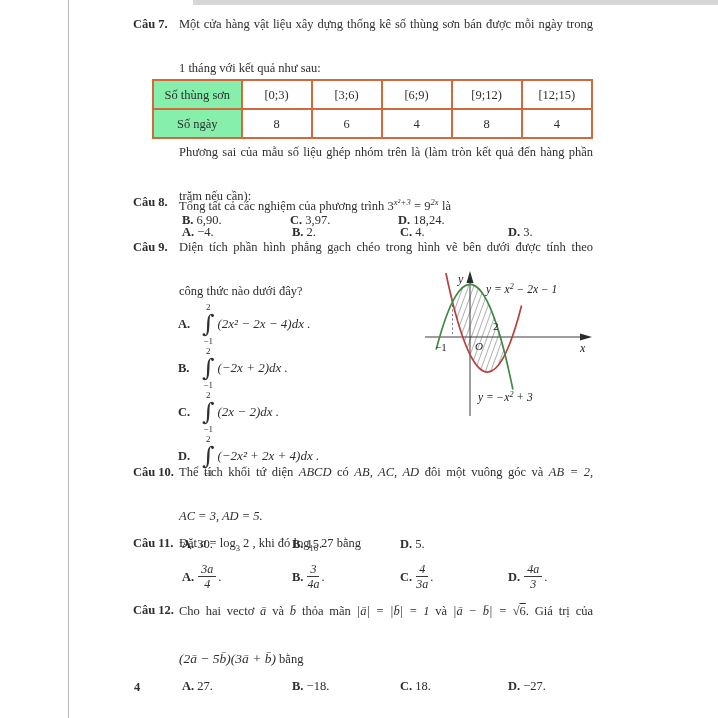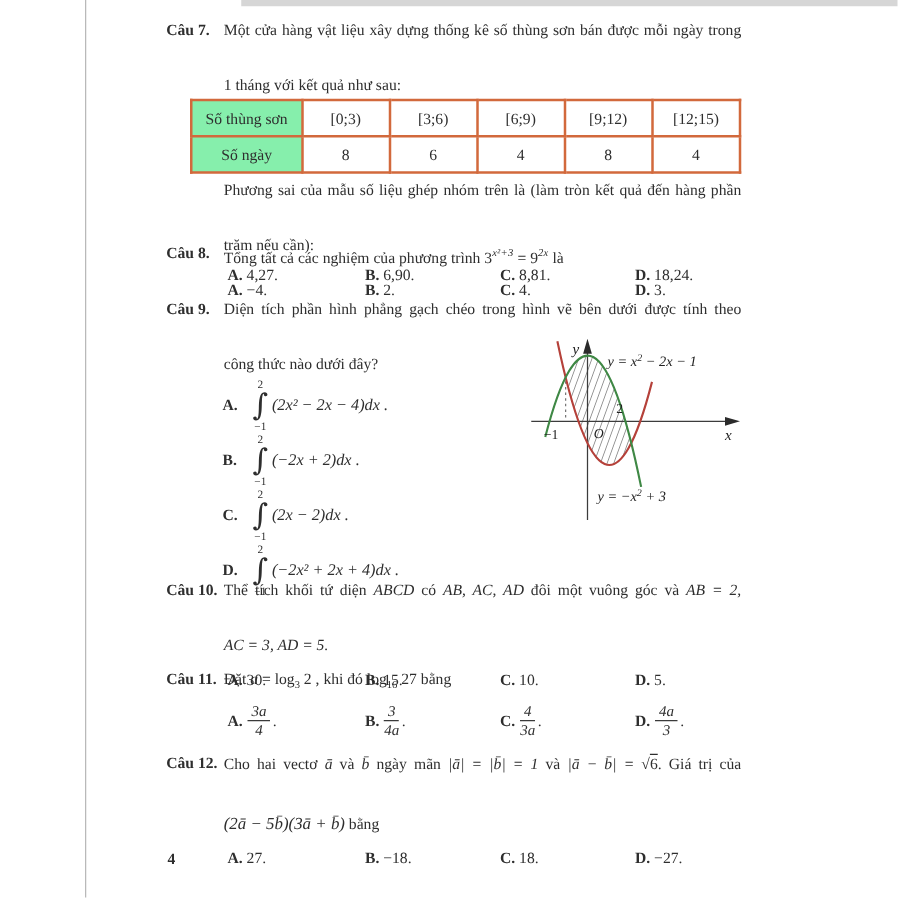--- a/index.html
+++ b/index.html
@@ -79,23 +79,22 @@
         <td class="dc">8</td>
         <td class="dc">4</td>
       </tr>
     </tbody>
       </table>
     <div class="qcflex" style="margin-top:2px;">
       <span class="qtext jfill">Phương sai của mẫu số liệu ghép nhóm trên là (làm tròn kết quả đến hàng phần</span>
     </div>
     <div class="qcont">trăm nếu cần):</div>
     <div class="answers" style="margin-top:2px;">
-      <span class="ans c1"><span class="akey">A.</span> <span>4,27.</span></span>
       <span class="ans c2"><span class="akey">B.</span> <span>6,90.</span></span>
-      <span class="ans c3"><span class="akey">C.</span> <span>8,81.</span></span>
+      <span class="ans c3"><span class="akey">C.</span> <span>3,97.</span></span>
       <span class="ans"><span class="akey">D.</span> <span>18,24.</span></span>
     </div>
   </div>
 
   <div class="q abs" style="left:133px;top:191px;">
     <div class="qline">
       <span class="qlabel">Câu 8.</span>
       <span class="qtext"><span>Tổng tất cả các nghiệm của phương trình </span><span>3</span><sup class="e">x²+3</sup><span> = </span><span>9</span><sup class="e">2x</sup><span> là</span></span>
     </div>
     <div class="answers" style="margin-top:4px;">
@@ -175,21 +174,20 @@
 
   <div class="q abs" style="left:133px;top:461px;">
     <div class="qline">
       <span class="qlabel">Câu 10.</span>
       <span class="qtext jfill"><span>Thể tích khối tứ diện </span><span class="mi">ABCD</span><span> có </span><span class="mi">AB, AC, AD</span><span> đôi một vuông góc và </span><span class="mi">AB = 2,</span></span>
     </div>
     <div class="qcont mi">AC = 3, AD = 5.</div>
     <div class="answers" style="margin-top:6px;">
       <span class="ans c1"><span class="akey">A.</span> <span>30.</span></span>
       <span class="ans c2"><span class="akey">B.</span> <span>15.</span></span>
-      <span class="ans c3"><span class="akey">C.</span> <span>10.</span></span>
       <span class="ans"><span class="akey">D.</span> <span>5.</span></span>
     </div>
   </div>
 
   <div class="q abs" style="left:133px;top:532px;">
     <div class="qline">
       <span class="qlabel">Câu 11.</span>
       <span class="qtext"><span>Đặt </span><span class="mi">a</span><span> = log</span><sub class="s">3</sub><span> 2 , khi đó log</span><sub class="s">16</sub><span> 27 bằng</span></span>
     </div>
     <div class="answers-frac" style="margin-top:1px;">
@@ -224,21 +222,21 @@
             <span class="den">3</span>
           </span>
           <span>.</span>
         </span>
     </div>
   </div>
 
   <div class="q abs v12" style="left:133px;top:599px;">
     <div class="qline">
       <span class="qlabel">Câu 12.</span>
-      <span class="qtext jfill"><span>Cho hai vectơ </span><span class="mi">ā</span><span> và </span><span class="mi">b̄</span><span> ngày mãn </span><span class="mi">|ā| = |b̄| = 1</span><span> và </span><span class="mi">|ā − b̄| = </span><span>√</span><span style="text-decoration:overline;">6</span><span>. Giá trị của</span></span>
+      <span class="qtext jfill"><span>Cho hai vectơ </span><span class="mi">ā</span><span> và </span><span class="mi">b̄</span><span> thỏa mãn </span><span class="mi">|ā| = |b̄| = 1</span><span> và </span><span class="mi">|ā − b̄| = </span><span>√</span><span style="text-decoration:overline;">6</span><span>. Giá trị của</span></span>
     </div>
     <div class="qcont" style="margin-top:1px;"><span class="mi" style="font-size:13.5px;">(2ā − 5b̄)(3ā + b̄)</span><span> bằng</span></div>
     <div class="answers" style="margin-top:5px;">
       <span class="ans c1"><span class="akey">A.</span> <span>27.</span></span>
       <span class="ans c2"><span class="akey">B.</span> <span>−18.</span></span>
       <span class="ans c3"><span class="akey">C.</span> <span>18.</span></span>
       <span class="ans"><span class="akey">D.</span> <span>−27.</span></span>
     </div>
   </div>
 

